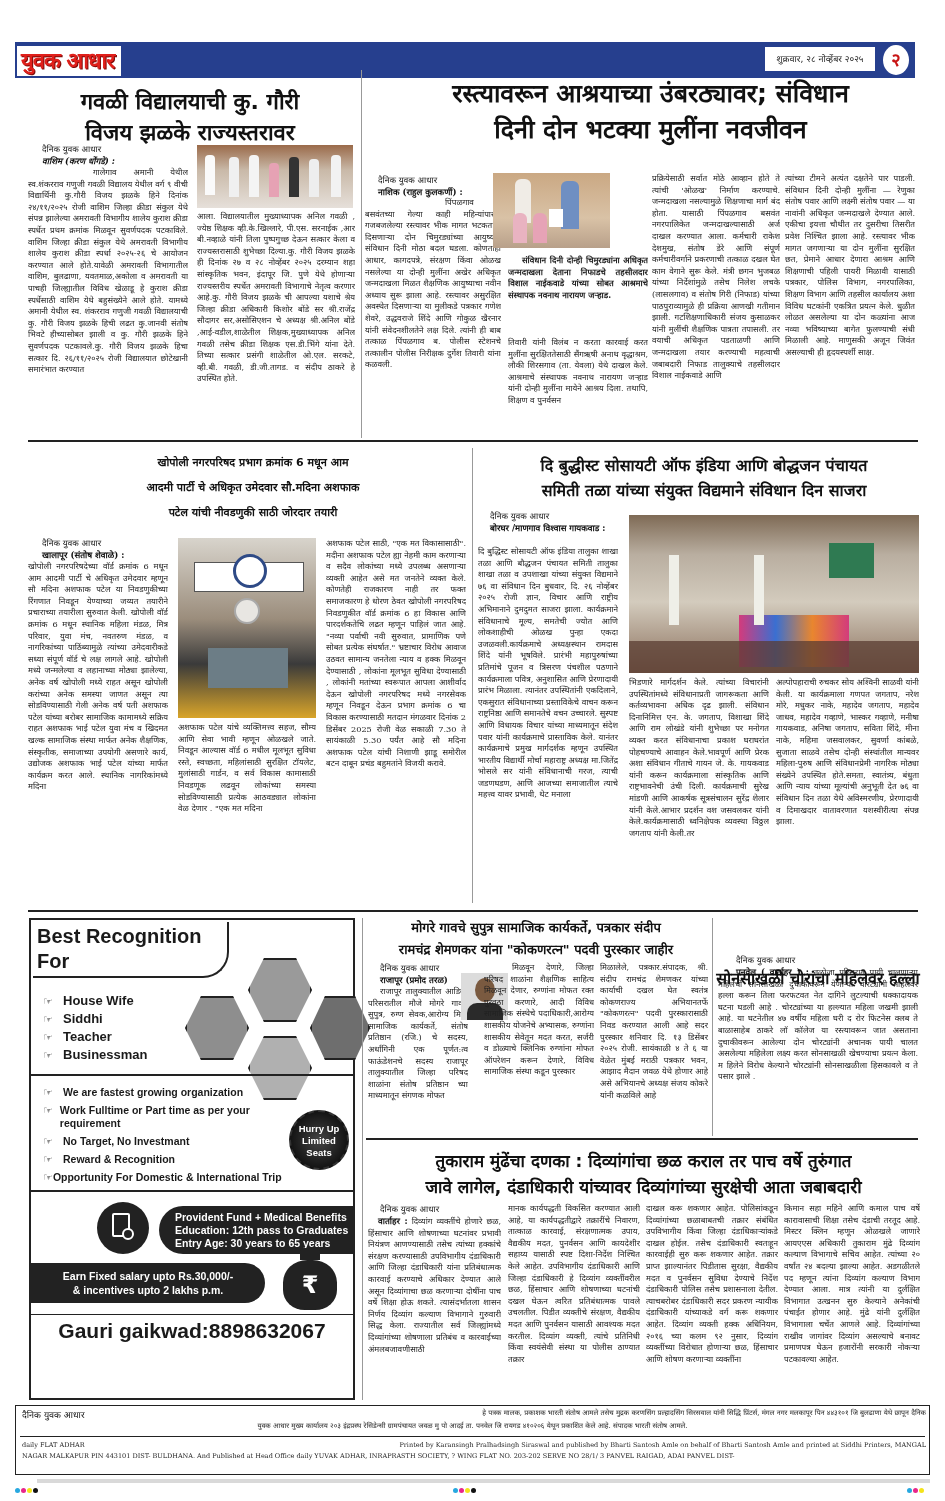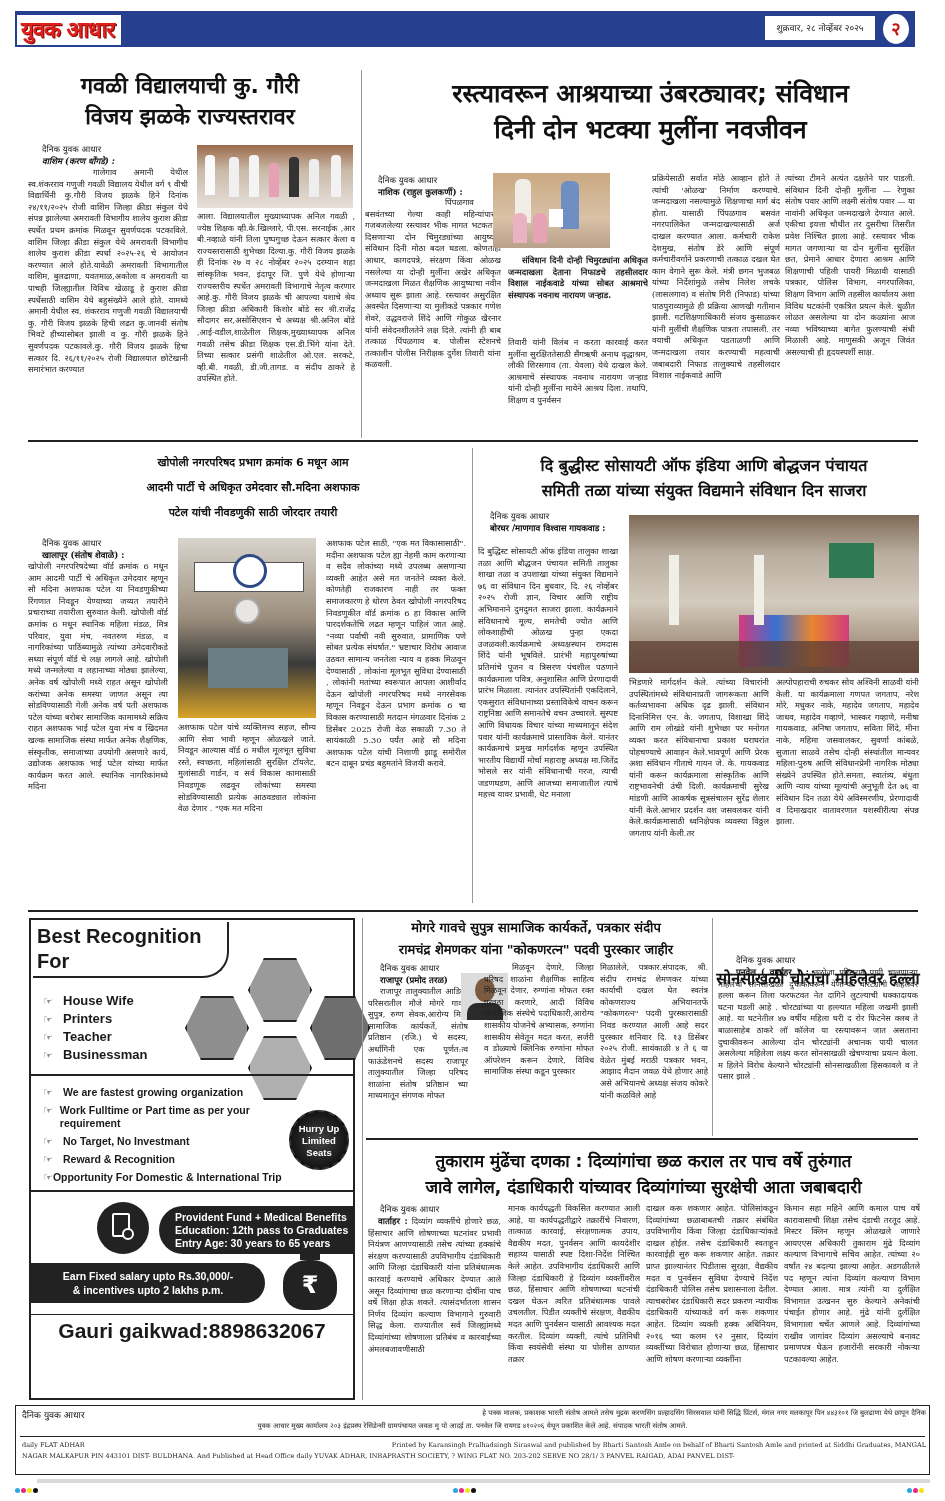--- a/index.html
+++ b/index.html
@@ -1,17 +1,17 @@
 <!DOCTYPE html>
 <html><head>
 <meta charset="utf-8">
 <style>
   * { box-sizing: border-box; margin: 0; padding: 0; }
   body { width: 945px; height: 1501px; background: #fff; font-family: "DejaVu Sans", sans-serif; color: #1a1a1a; position: relative; overflow: hidden; }
-  .masthead { position: absolute; left: 15px; top: 11px; width: 900px; height: 36px; background: #263f8e; }
+  .masthead { position: absolute; left: 15px; top: 42px; width: 900px; height: 36px; background: #263f8e; }
   .logo { position: absolute; left: 2px; top: 4px; width: 104px; height: 30px; background: #fff; color: #e0201b; font-weight: bold; font-size: 22px; line-height: 30px; padding-left: 4px; font-family: "DejaVu Sans", sans-serif; letter-spacing: -1px; text-shadow: 1px 1px 0 #7a0a08; }
   .date-box { position: absolute; right: 40px; top: 5px; width: 110px; height: 24px; background: #fff; font-size: 9px; line-height: 24px; text-align: center; color: #222; }
   .page-num { position: absolute; right: 6px; top: 3px; width: 26px; height: 30px; background: #fff; border-radius: 50%; color: #c81515; font-size: 18px; font-weight: bold; text-align: center; line-height: 30px; }
   .headline { font-family: "DejaVu Sans", sans-serif; font-weight: bold; text-align: center; color: #111; }
   .col-text { font-family: "DejaVu Serif", serif; font-size: 8.2px; line-height: 11.6px; text-align: justify; color: #222; overflow: hidden; }
   .byline { font-family: "DejaVu Serif", serif; font-size: 8.5px; line-height: 12px; color: #111; }
   .byline b { font-weight: bold; }
   .photo { position: absolute; background: #8a7a6a; overflow: hidden; }
   .rule { position: absolute; background: #222; }
   .abs { position: absolute; }
@@ -28,21 +28,21 @@
 </style>
 </head>
 <body>
 
 <div class="masthead">
   <div class="logo">युवक आधार</div>
   <div class="date-box">शुक्रवार, २८ नोव्हेंबर २०२५</div>
   <div class="page-num">२</div>
 </div>
 
-<div class="abs headline" style="left:30px;top:70px;width:320px;font-size:22px;line-height:31px;">
+<div class="abs headline" style="left:30px;top:86px;width:320px;font-size:22px;line-height:31px;">
   <div>गवळी विद्यालयाची कु. गौरी</div>
   <div>विजय झळके राज्यस्तरावर</div>
 </div>
 <div class="abs byline" style="left:42px;top:143px;">दैनिक युवक आधार</div>
 <div class="abs byline" style="left:42px;top:155px;font-style:italic;"><b>वाशिम (करण धोंगडे) :</b></div>
 <div class="abs col-text" style="left:28px;top:167px;width:160px;height:270px;text-indent:65px;">गालेगाव अमानी येथील स्व.शंकरराव गणुजी गवळी विद्यालय येथील वर्ग ९ वीची विद्यार्थिनी कु.गौरी विजय झळके हिने दिनांक २४/११/२०२५ रोजी वाशिम जिल्हा क्रीडा संकुल येथे संपन्न झालेल्या अमरावती विभागीय शालेय कुराश क्रीडा स्पर्धेत प्रथम क्रमांक मिळवून सुवर्णपदक पटकाविले. वाशिम जिल्हा क्रीडा संकुल येथे अमरावती विभागीय शालेय कुराश क्रीडा स्पर्धा २०२५-२६ चे आयोजन करण्यात आले होते.यावेळी अमरावती विभागातील वाशिम, बुलढाणा, यवतमाळ,अकोला व अमरावती या पाचही जिल्ह्यातील विविध खेळाडू हे कुराश क्रीडा स्पर्धेसाठी वाशिम येथे बहुसंख्येने आले होते. यामध्ये अमानी येथील स्व. शंकरराव गणुजी गवळी विद्यालयाची कु. गौरी विजय झळके हिची लढत कु.जानवी संतोष भिवटे हीच्यासोबत झाली व कु. गौरी झळके हिने सुवर्णपदक पटकावले.कु. गौरी विजय झळके हिचा सत्कार दि. २६/११/२०२५ रोजी विद्यालयात छोटेखानी समारंभात करण्यात</div>
 <div class="photo" style="left:197px;top:145px;width:156px;height:63px;background:linear-gradient(180deg,#9a6a4a 0%,#c9b9a8 40%,#e6e0da 100%);">
   <div class="abs" style="left:8px;top:10px;width:10px;height:40px;background:#fafafa;border-radius:4px 4px 0 0;"></div>
   <div class="abs" style="left:32px;top:12px;width:10px;height:40px;background:#f0f0f0;border-radius:4px 4px 0 0;"></div>
   <div class="abs" style="left:52px;top:10px;width:10px;height:42px;background:#f4f4f4;border-radius:4px 4px 0 0;"></div>
@@ -114,21 +114,21 @@
 
 <div class="rule" style="left:28px;top:910px;width:890px;height:2px;"></div>
 
 <div class="ad-box">
   <div class="ad-title">
     <div>Best Recognition</div>
     <div>For</div>
   </div>
   <div class="abs ad-list" style="left:12px;top:72px;">
     <div><span class="hand">☞</span><span>House Wife</span></div>
-    <div><span class="hand">☞</span><span>Printers</span></div>
+    <div><span class="hand">☞</span><span>Siddhi</span></div>
     <div><span class="hand">☞</span><span>Teacher</span></div>
     <div><span class="hand">☞</span><span>Businessman</span></div>
   </div>
   <div class="hex" style="left:154px;top:76px;background:#8e8e8e;"></div>
   <div class="hex" style="left:217px;top:38px;background:#9a9a9a;"></div>
   <div class="hex" style="left:279px;top:76px;width:60px;background:#6e6e6e;"></div>
   <div class="hex" style="left:217px;top:116px;background:#b0b0b0;"></div>
   <div class="rule" style="left:0;top:154px;width:322px;height:2px;"></div>
   <div class="abs ad-list2" style="left:12px;top:166px;width:230px;">
     <div style="display:flex;margin-bottom:5px;">
@@ -218,21 +218,21 @@
 <div class="abs col-text" style="left:508px;top:1203px;width:132px;height:194px;">मानक कार्यपद्धती विकसित करण्यात आली आहे, या कार्यपद्धतीद्वारे तक्रारींचे निवारण, तात्काळ कारवाई, संरक्षणात्मक उपाय, वैद्यकीय मदत, पुनर्वसन आणि कायदेशीर सहाय्य यासाठी स्पष्ट दिशा-निर्देश निश्चित केले आहेत. उपविभागीय दंडाधिकारी आणि जिल्हा दंडाधिकारी हे दिव्यांग व्यक्तींवरील छळ, हिंसाचार आणि शोषणाच्या घटनांची दखल घेऊन त्वरित प्रतिबंधात्मक पावले उचलतील. पिडीत व्यक्तीचे संरक्षण, वैद्यकीय मदत आणि पुनर्वसन यासाठी आवश्यक मदत करतील. दिव्यांग व्यक्ती, त्यांचे प्रतिनिधी किंवा स्वयंसेवी संस्था या पोलीस ठाण्यात तक्रार</div>
 <div class="abs col-text" style="left:646px;top:1203px;width:132px;height:194px;">दाखल करू शकणार आहेत. पोलिसांकडून दिव्यांगांच्या छळाबाबतची तक्रार संबंधित उपविभागीय किंवा जिल्हा दंडाधिकाऱ्यांकडे दाखल होईल. तसेच दंडाधिकारी स्वतःहून कारवाईही सुरु करू शकणार आहेत. तक्रार प्राप्त झाल्यानंतर पिडीतास सुरक्षा, वैद्यकीय मदत व पुनर्वसन सुविधा देण्याचे निर्देश दंडाधिकारी पोलिस तसेच प्रशासनाला देतील. त्याचबरोबर दंडाधिकारी सदर प्रकरण न्यायीक दंडाधिकारी यांच्याकडे वर्ग करू शकणार आहेत. दिव्यांग व्यक्ती हक्क अधिनियम, २०१६ च्या कलम ९२ नुसार, दिव्यांग व्यक्तींच्या विरोधात होणाऱ्या छळ, हिंसाचार आणि शोषण करणाऱ्या व्यक्तींना</div>
 <div class="abs col-text" style="left:784px;top:1203px;width:136px;height:194px;">किमान सहा महिने आणि कमाल पाच वर्षे कारावासाची शिक्षा तसेच दंडाची तरतूद आहे. मिस्टर क्लिन म्हणून ओळखले जाणारे आयएएस अधिकारी तुकाराम मुंढे दिव्यांग कल्याण विभागाचे सचिव आहेत. त्यांच्या २० वर्षांत २४ बदल्या झाल्या आहेत. अडगळीतले पद म्हणून त्यांना दिव्यांग कल्याण विभाग देण्यात आला. मात्र त्यांनी या दुर्लक्षित विभागात उत्खनन सुरु केल्याने अनेकांची पंचाईत होणार आहे. मुंढे यांनी दुर्लक्षित विभागाला चर्चेत आणले आहे. दिव्यांगांच्या राखीव जागांवर दिव्यांग असल्याचे बनावट प्रमाणपत्र घेऊन हजारोंनी सरकारी नोकऱ्या पटकावल्या आहेत.</div>
 
 <div class="footer">
   <div class="abs byline" style="left:6px;top:3px;font-size:9px;">दैनिक युवक आधार</div>
   <div class="abs col-text" style="left:200px;top:2px;width:710px;font-size:7px;line-height:11px;white-space:nowrap;text-align:right;">हे पत्रक मालक, प्रकाशक भारती संतोष आमले तसेच मुद्रक करणसिंग प्रल्हादसिंग सिरसवाल यांनी सिद्धि प्रिंटर्स, मंगल नगर मलकापूर पिन ४४३१०१ जि बुलढाणा येथे छापून दैनिक</div>
   <div class="abs col-text" style="left:0;top:15px;width:913px;font-size:7px;line-height:11px;white-space:nowrap;text-align:center;">युवक आधार मुख्य कार्यालय २०३ इंद्रप्रस्थ रेसिडेन्सी ग्रामपंचायत जवळ मु पो आदई ता. पनवेल जि रायगड ४१०२०६ येथून प्रकाशित केले आहे. संपादक भारती संतोष आमले.</div>
   <div class="rule" style="left:4px;top:30px;width:905px;height:1px;"></div>
   <div class="abs col-text" style="left:6px;top:34px;font-size:6.5px;line-height:10px;white-space:nowrap;">daily FLAT ADHAR</div>
-  <div class="abs col-text" style="left:160px;top:34px;width:750px;font-size:6.5px;line-height:10px;white-space:nowrap;text-align:right;">Printed by Karansingh Pralhadsingh Siraswal and published by Bharti Santosh Amle on behalf of Bharti Santosh Amle and printed at Siddhi Graduates, MANGAL</div>
+  <div class="abs col-text" style="left:160px;top:34px;width:750px;font-size:6.5px;line-height:10px;white-space:nowrap;text-align:right;">Printed by Karansingh Pralhadsingh Siraswal and published by Bharti Santosh Amle on behalf of Bharti Santosh Amle and printed at Siddhi Printers, MANGAL</div>
   <div class="abs col-text" style="left:6px;top:45px;width:903px;font-size:6.5px;line-height:10px;white-space:nowrap;overflow:hidden;">NAGAR MALKAPUR PIN 443101 DIST- BULDHANA. And Published at Head Office daily YUVAK ADHAR, INRAPRASTH SOCIETY, ? WING FLAT NO. 203-202 SERVE NO 28/1/ 3 PANVEL RAIGAD, ADAI PANVEL DIST-</div>
 </div>
 
 <div class="cmyk" style="left:15px;width:915px;">
   <div class="abs" style="left:22px;top:1px;width:893px;height:4px;background:#d9d9d9;"></div>
   <div class="abs" style="left:0;top:0;"><span class="dot" style="background:#27a8e0"></span><span class="dot" style="background:#e8268b"></span><span class="dot" style="background:#f4e31a"></span><span class="dot" style="background:#111"></span></div>
   <div class="abs" style="left:438px;top:0;"><span class="dot" style="background:#27a8e0"></span><span class="dot" style="background:#e8268b"></span><span class="dot" style="background:#f4e31a"></span><span class="dot" style="background:#111"></span></div>
   <div class="abs" style="left:892px;top:0;"><span class="dot" style="background:#27a8e0"></span><span class="dot" style="background:#e8268b"></span><span class="dot" style="background:#f4e31a"></span></div>
 </div>
 

